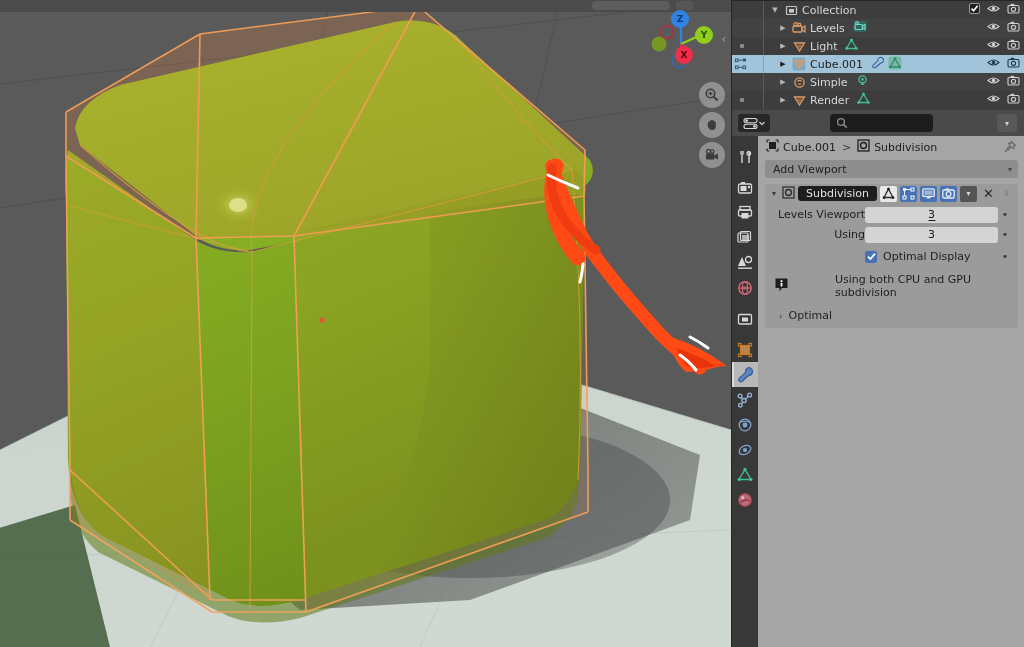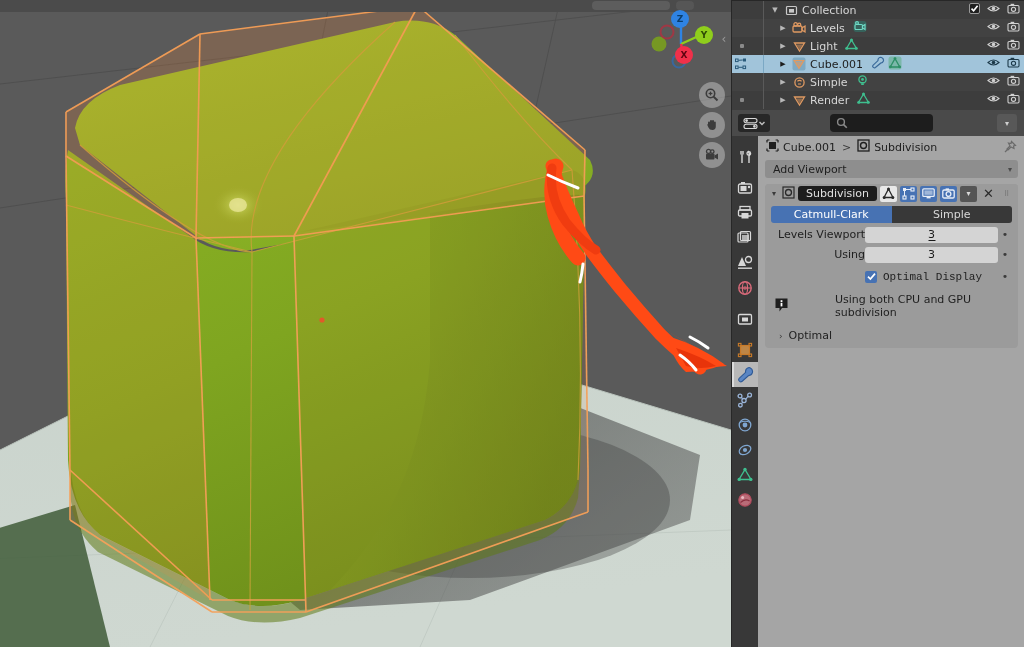--- a/index.html
+++ b/index.html
@@ -141,21 +141,21 @@
   .pfield .uline { position:absolute; bottom:2px; left:50%;
                    transform:translateX(-50%); width:7px; height:1px;
                    background:#1a1a1a; }
   .pdot { width:14px; text-align:center; color:#3a3a3a; font-size:11px; }
 
   .crow { display:flex; align-items:center; height:17px; margin:5px 6px 0 6px; }
   .cspacer { width:94px; }
   .cbox { width:12px; height:12px; background:#4772b3; border-radius:2px;
           display:flex; align-items:center; justify-content:center;
           margin-right:6px; }
-  .clabel { color:#1f1f1f; font-size:11px; flex:1;font-family:Liberation Mono, monospace; }
+  .clabel { color:#1f1f1f; font-size:11px; flex:1; }
 
   #inforow { display:flex; align-items:center; gap:7px; margin:8px 6px 0 10px; }
   #infotext { color:#1f1f1f; font-size:11px;margin-left:40px; }
 
   #advrow { display:flex; align-items:center; gap:6px; margin:10px 6px 0 14px;
             color:#1f1f1f; font-size:11px; }
   #advrow .achev { color:#3a3a3a; font-size:9px; }
 </style>
 </head>
 <body>
@@ -817,24 +817,20 @@
                 <rect x="0.8" y="3" width="11.4" height="8" rx="1.3" fill="none" stroke="#e8eef8" stroke-width="1.3"></rect>
                 <rect x="3.6" y="1.4" width="3.4" height="1.8" fill="#e8eef8"></rect>
                 <circle cx="6.5" cy="7" r="2.4" fill="none" stroke="#e8eef8" stroke-width="1.3"></circle>
               </svg>
             </span>
             <span class="mh-btn" style="background:#555;color:#d8d8d8;font-size:8px;">▾</span>
             <span class="mh-btn plain" style="color:#2a2a2a;font-size:13px;line-height:1;">✕</span>
             <span class="mh-drag">⠿</span>
           </div>
 
-          <div id="seg">
-            <div class="seg-item on">Catmull-Clark</div>
-            <div class="seg-item off">Simple</div>
-          </div>
 
           <div class="prow">
             <div class="plabel">Levels Viewport</div>
             <div class="pfield">
               <span>3</span>
               <span class="uline"></span>
             </div>
             <div class="pdot">•</div>
           </div>
 

